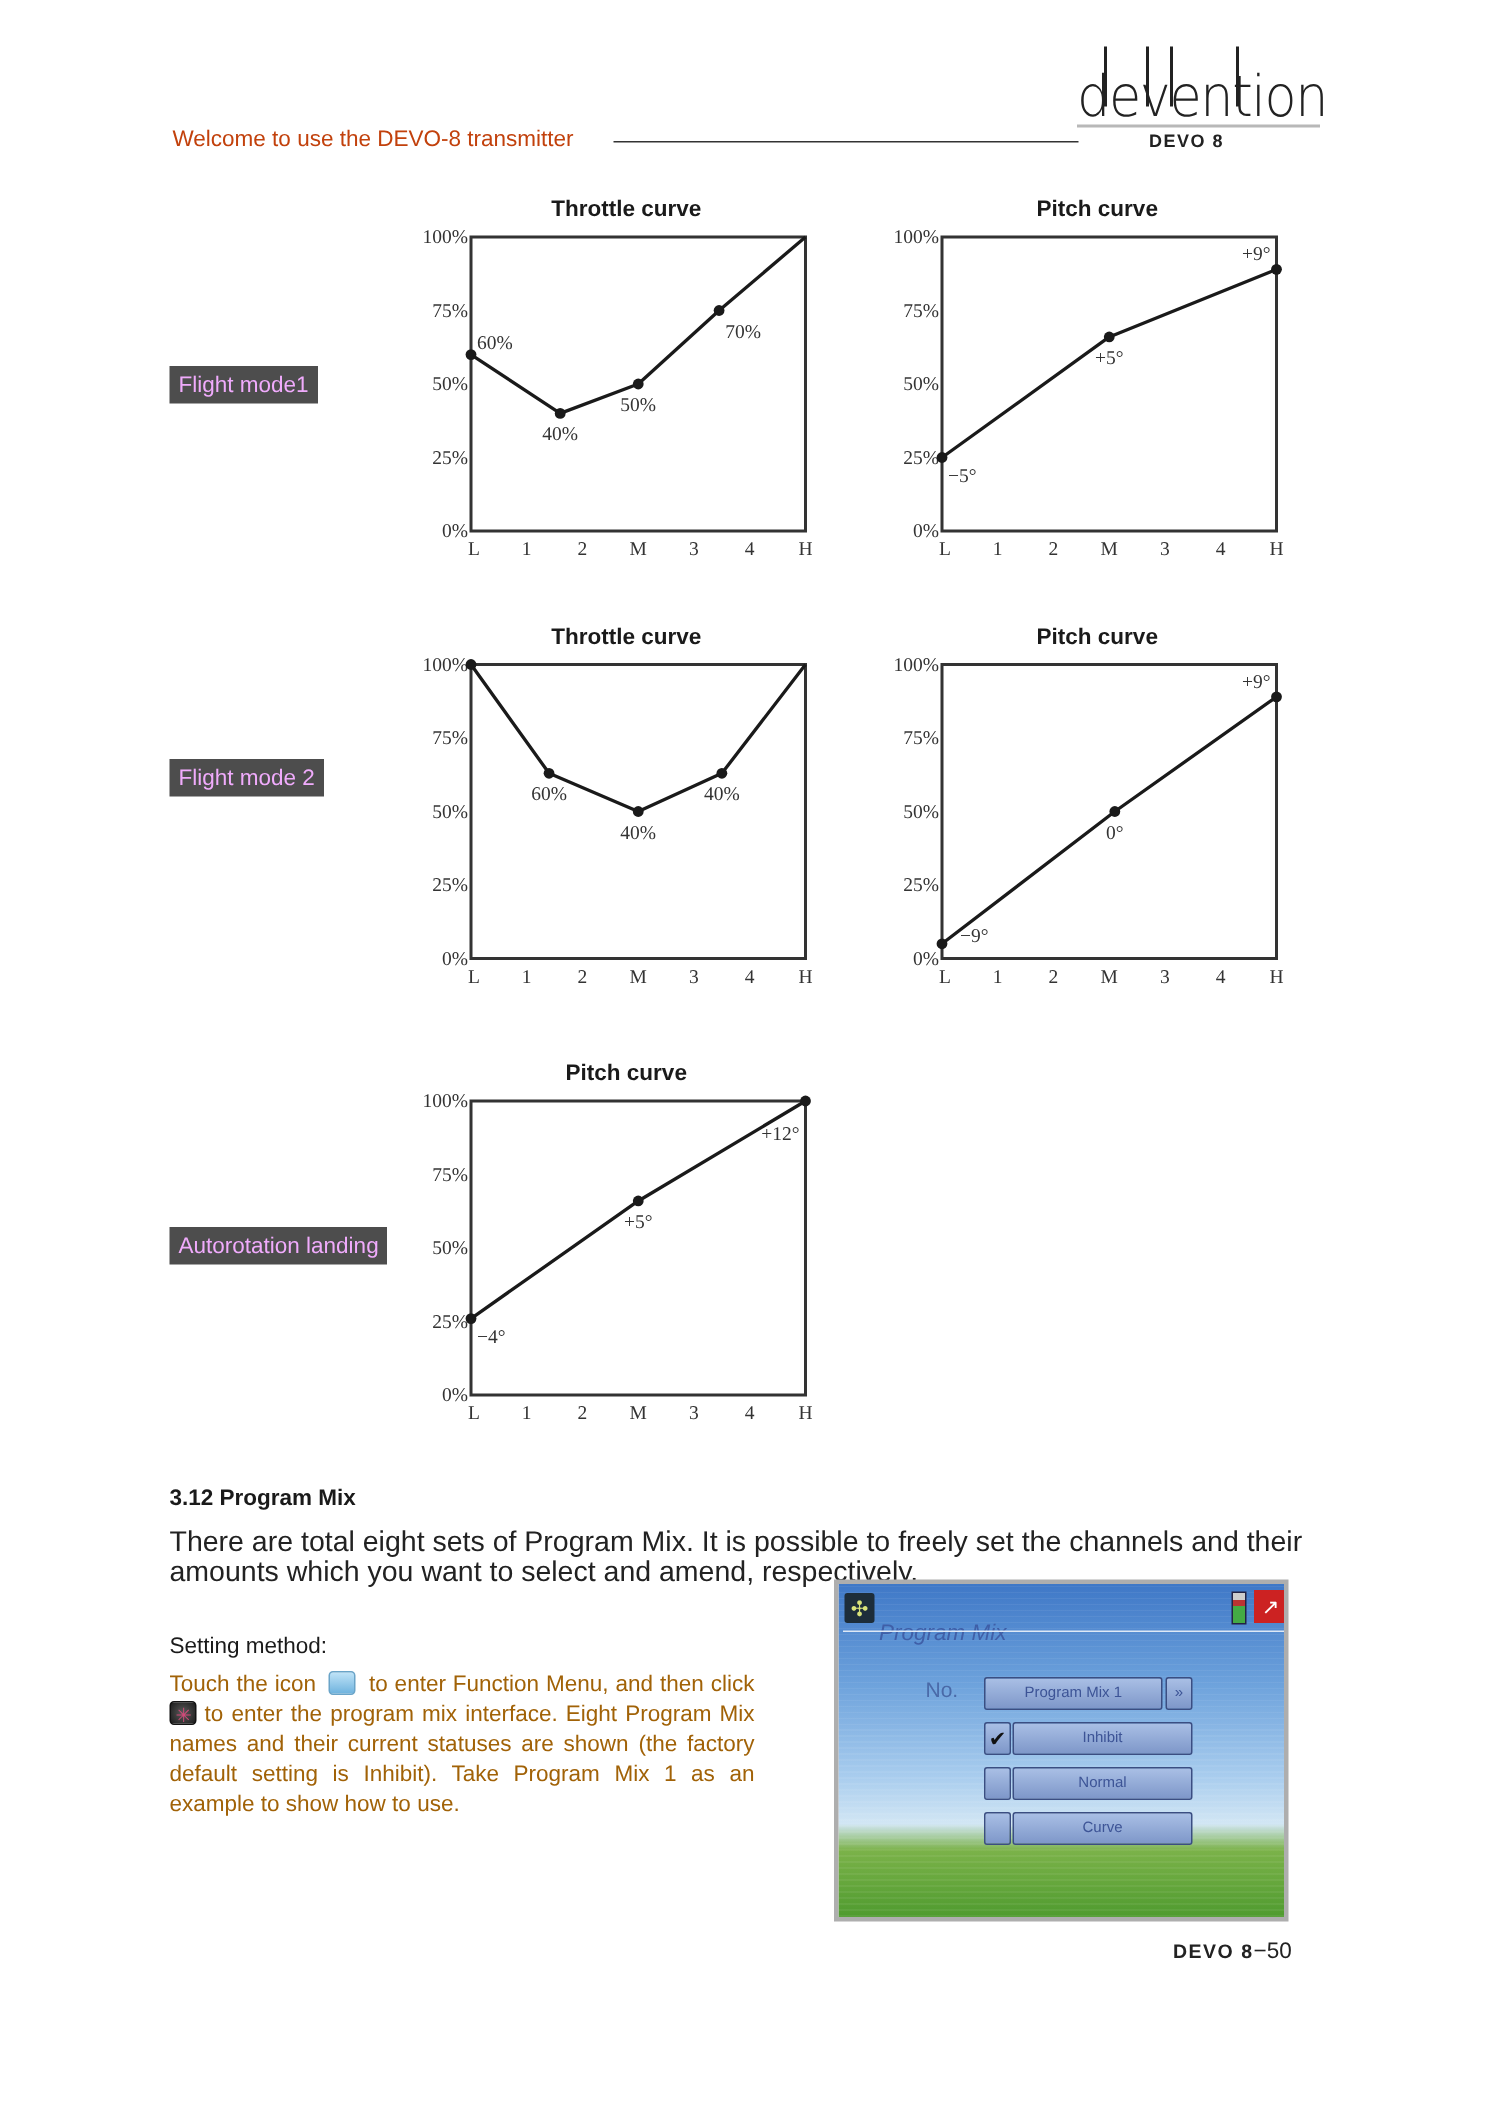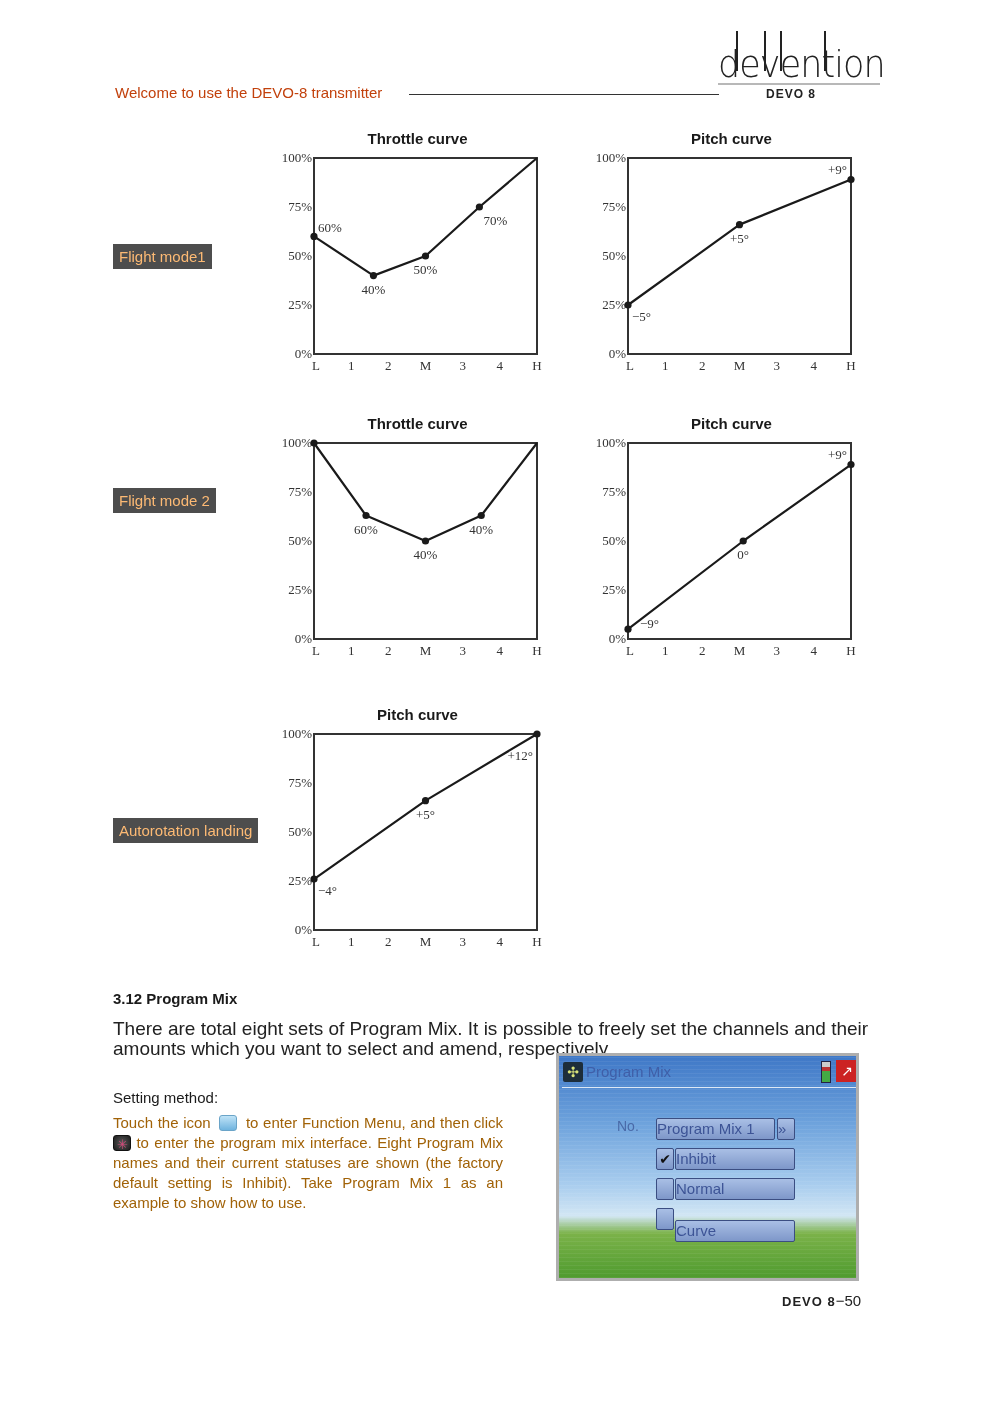--- a/index.html
+++ b/index.html
@@ -7,47 +7,47 @@
   body { position: relative; font-family: "Liberation Sans", sans-serif; color: #1a1a1a; }
 
   .header-text { position: absolute; left: 115px; top: 84px; font-size: 15px; color: #c2410c; white-space: nowrap; }
   .header-rule { position: absolute; left: 409px; top: 94px; width: 310px; height: 1px; background: #333; }
   .brand { position: absolute; left: 718px; top: 25px; width: 162px; height: 80px; }
   .brand-logo { position: absolute; left: 0; top: 20px; font-family: "DejaVu Sans", sans-serif; font-weight: 300; font-size: 38px; letter-spacing: -1px; color: #222; line-height: 1; transform: scaleX(0.92); transform-origin: left; }
   .brand-bar { position: absolute; left: 0; top: 58px; width: 162px; height: 2px; background: #b8b8b8; }
   .brand-stem { position: absolute; width: 2px; background: #222; }
   .brand-model { position: absolute; left: 48px; top: 62px; font-size: 12px; font-weight: bold; letter-spacing: 1px; color: #222; }
 
-  .mode-tag { position: absolute; background: #4d4d4d; color: #fdba74; font-size: 15px; padding: 4px 6px; white-space: nowrap; }
+  .mode-tag { position: absolute; background: #4d4d4d; color: #f0abfc; font-size: 15px; padding: 4px 6px; white-space: nowrap; }
 
   .chart { position: absolute; }
   .chart svg { overflow: visible; }
   .chart-title { font-family: "Liberation Sans", sans-serif; font-weight: bold; font-size: 15px; fill: #1a1a1a; }
   .tick { font-family: "Liberation Serif", serif; font-size: 13px; fill: #333; }
   .dlabel { font-family: "Liberation Serif", serif; font-size: 13px; fill: #333; }
 
   .section-heading { position: absolute; left: 113px; top: 990px; font-size: 15px; font-weight: bold; }
   .intro { position: absolute; left: 113px; top: 1019px; width: 775px; font-size: 19px; line-height: 20px; color: #222; }
   .setting-title { position: absolute; left: 113px; top: 1089px; font-size: 15px; }
   .setting-body { position: absolute; left: 113px; top: 1113px; width: 390px; font-size: 15px; line-height: 20px; text-align: justify; color: #a16207; }
   .inline-icon { display: inline-block; width: 18px; height: 16px; vertical-align: -3px; border-radius: 3px; }
   .ico-func { background: linear-gradient(#bfe3f7, #6fb3de); border: 1px solid #6aa4c8; margin: 0 4px; }
   .ico-mix { background: radial-gradient(circle, #5a5a5a, #1c1c1c); border: 1px solid #111; position: relative; }
   .ico-mix::after { content: "✳"; position: absolute; left: 3px; top: -1px; font-size: 13px; color: #d24a7a; }
 
   .screen { position: absolute; left: 556px; top: 1053px; width: 303px; height: 228px; border: 3px solid #aeaeae; overflow: hidden;
     background: linear-gradient(180deg, #3f78c7 0%, #6da2dc 30%, #a9cdee 58%, #d2e6f4 72%, #7bb249 80%, #4f9b2f 100%); }
   .screen::before { content: ""; position: absolute; inset: 0; background: repeating-linear-gradient(0deg, rgba(255,255,255,0.06) 0 1px, transparent 1px 4px); }
-  .scr-title { position: absolute; left: 27px; top: 7px; font-size: 15px; color: #3f5fa8; }
+  .scr-title { position: absolute; left: 27px; top: 24px; font-size: 15px; color: #3f5fa8; font-style: italic; }
   .scr-app-icon { position: absolute; left: 4px; top: 6px; width: 20px; height: 20px; background: #1d2d3a; border-radius: 2px; color: #d9e37a; font-size: 14px; text-align: center; line-height: 20px; }
   .scr-battery { position: absolute; left: 262px; top: 5px; width: 10px; height: 22px; border: 1px solid #224; background: linear-gradient(#ccc 0 25%, #b33 25% 45%, #4a4 45% 70%, #4a4 70% 100%); }
   .scr-exit { position: absolute; left: 277px; top: 4px; width: 22px; height: 22px; background: #c22; color: #fff; font-size: 14px; text-align: center; line-height: 22px; }
   .scr-rule { position: absolute; left: 3px; top: 31px; width: 297px; height: 1px; background: #dde8f5; }
   .scr-label { position: absolute; left: 58px; top: 62px; font-size: 14px; color: #4a6aa8; }
-  .scr-btn { position: absolute; height: 22px; border: 1px solid #3b4e82; border-radius: 2px; background: linear-gradient(#a9bfe5, #7e97c9); color: #3d5496; font-size: 15px; text-align: left; line-height: 20px; }
+  .scr-btn { position: absolute; height: 22px; border: 1px solid #3b4e82; border-radius: 2px; background: linear-gradient(#a9bfe5, #7e97c9); color: #3d5496; font-size: 10px; text-align: center; line-height: 20px; }
   .scr-check { position: absolute; width: 18px; height: 22px; border: 1px solid #3b4e82; border-radius: 2px; background: linear-gradient(#a9bfe5, #7e97c9); color: #111; font-size: 14px; text-align: center; line-height: 20px; }
 
   .footer { position: absolute; left: 782px; top: 1292px; font-size: 15px; color: #222; white-space: nowrap; }
   .footer b { font-size: 13px; letter-spacing: 1px; }
 </style>
 </head>
 <body>
 
 <div class="header-text">Welcome to use the DEVO-8 transmitter</div>
 <div class="header-rule"></div>
@@ -55,21 +55,21 @@
   <div class="brand-stem" style="left:18px;top:6px;height:40px;"></div>
   <div class="brand-stem" style="left:46px;top:6px;height:40px;"></div>
   <div class="brand-stem" style="left:62px;top:6px;height:40px;"></div>
   <div class="brand-stem" style="left:106px;top:6px;height:40px;"></div>
   <div class="brand-logo">devention</div>
   <div class="brand-bar"></div>
   <div class="brand-model">DEVO 8</div>
 </div>
 
 <div class="mode-tag" style="left:113px;top:244px;">Flight mode1</div>
-<div class="mode-tag" style="left:113px;top:488px;">Flight mode 2</div>
+<div class="mode-tag" style="left:113px;top:506px;">Flight mode 2</div>
 <div class="mode-tag" style="left:113px;top:818px;">Autorotation landing</div>
 
 <div class="chart" style="left: 272px; top: 128px;"><svg width="277" height="248">
       <text x="145.5" y="16" text-anchor="middle" class="chart-title">Throttle curve</text>
       <rect x="42" y="30" width="223" height="196" fill="none" stroke="#333" stroke-width="2"></rect>
       <text x="40" y="230" text-anchor="end" class="tick">0%</text>
       <text x="40" y="181" text-anchor="end" class="tick">25%</text>
       <text x="40" y="132" text-anchor="end" class="tick">50%</text>
       <text x="40" y="83" text-anchor="end" class="tick">75%</text>
       <text x="40" y="34" text-anchor="end" class="tick">100%</text>
@@ -203,18 +203,18 @@
   <div class="scr-rule"></div>
   <div class="scr-label">No.</div>
   <div class="scr-btn" style="left:97px;top:62px;width:119px;">Program Mix 1</div>
   <div class="scr-btn" style="left:218px;top:62px;width:18px;">»</div>
 
   <div class="scr-check" style="left:97px;top:92px;">✔</div>
   <div class="scr-btn" style="left:116px;top:92px;width:120px;">Inhibit</div>
   <div class="scr-check" style="left:97px;top:122px;"></div>
   <div class="scr-btn" style="left:116px;top:122px;width:120px;">Normal</div>
   <div class="scr-check" style="left:97px;top:152px;"></div>
-  <div class="scr-btn" style="left:116px;top:164px;width:120px;">Curve</div>
+  <div class="scr-btn" style="left:116px;top:152px;width:120px;">Curve</div>
 </div>
 
 <div class="footer">
   <b>DEVO 8</b><span>−</span><span>50</span>
 </div>
 
 </body></html>

